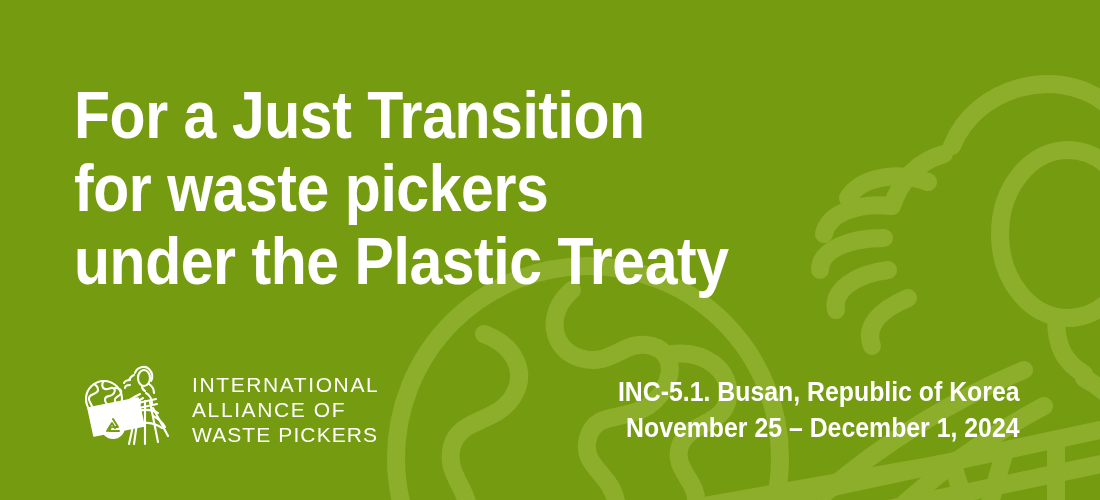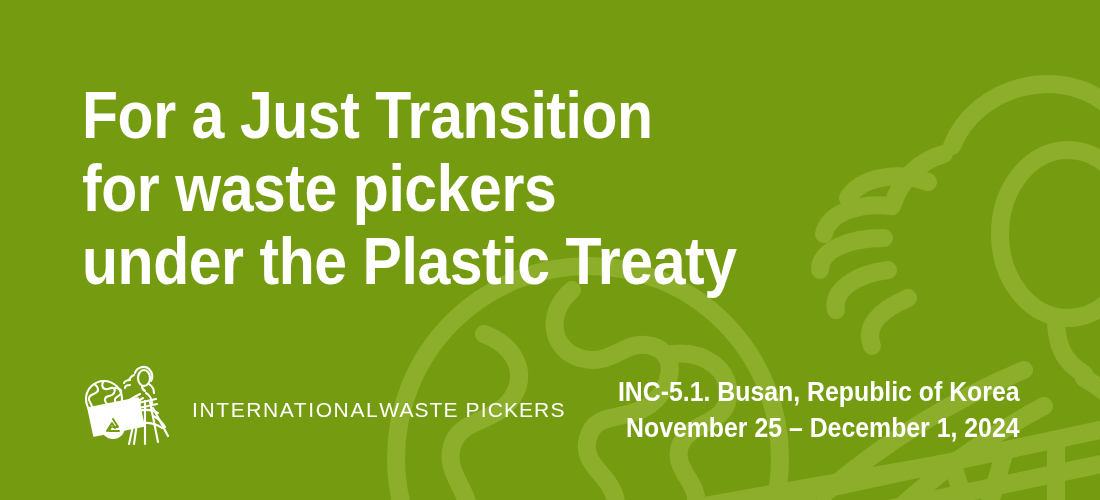--- a/index.html
+++ b/index.html
@@ -31,21 +31,21 @@
     left: 352px;
     top: 34px;
     width: 980px;
     height: 700px;
     display: block;
   }
 
   
   #headline {
     position: absolute;
-    left: 82px;
+    left: 74px;
     top: 78px;
     z-index: 3;
   }
   #headline .hl-line {
     display: block;
     color: #ffffff;
     font-family: "Liberation Sans Narrow", "Liberation Sans", sans-serif;
     font-weight: bold;
     font-size: 67px;
     line-height: 73px;
@@ -65,21 +65,21 @@
     align-items: center;
     gap: 16px;
   }
   #logo-mark {
     width: 96px;
     height: 88px;
     flex: none;
   }
   #logo-wordmark {
     display: flex;
-    flex-direction: row;
+    flex-direction: column;
     justify-content: center;
     padding-top: 2px;
   }
   #logo-wordmark .wm-line {
     display: block;
     color: #ffffff;
     font-size: 21px;
     line-height: 25px;
     letter-spacing: 1.6px;
     white-space: nowrap;
@@ -224,20 +224,21 @@
 
         <path d="M55 48 c7 -3 17 -3 23 1"></path>
         <path d="M51 62 c10 -5 23 -4 31 2"></path>
 
         <path d="M73 52 c5 2 9 6 12 11"></path>
       </g>
     </svg>
 
     <div id="logo-wordmark">
       <span class="wm-line">INTERNATIONAL</span>
+      <span class="wm-line">ALLIANCE OF</span>
       <span class="wm-line bold">WASTE PICKERS</span>
     </div>
   </div>
 
   <div id="event-details">
     <span class="ev-line">INC-5.1. Busan, Republic of Korea</span>
     <span class="ev-line">November 25 – December 1, 2024</span>
   </div>
 
 </div>

